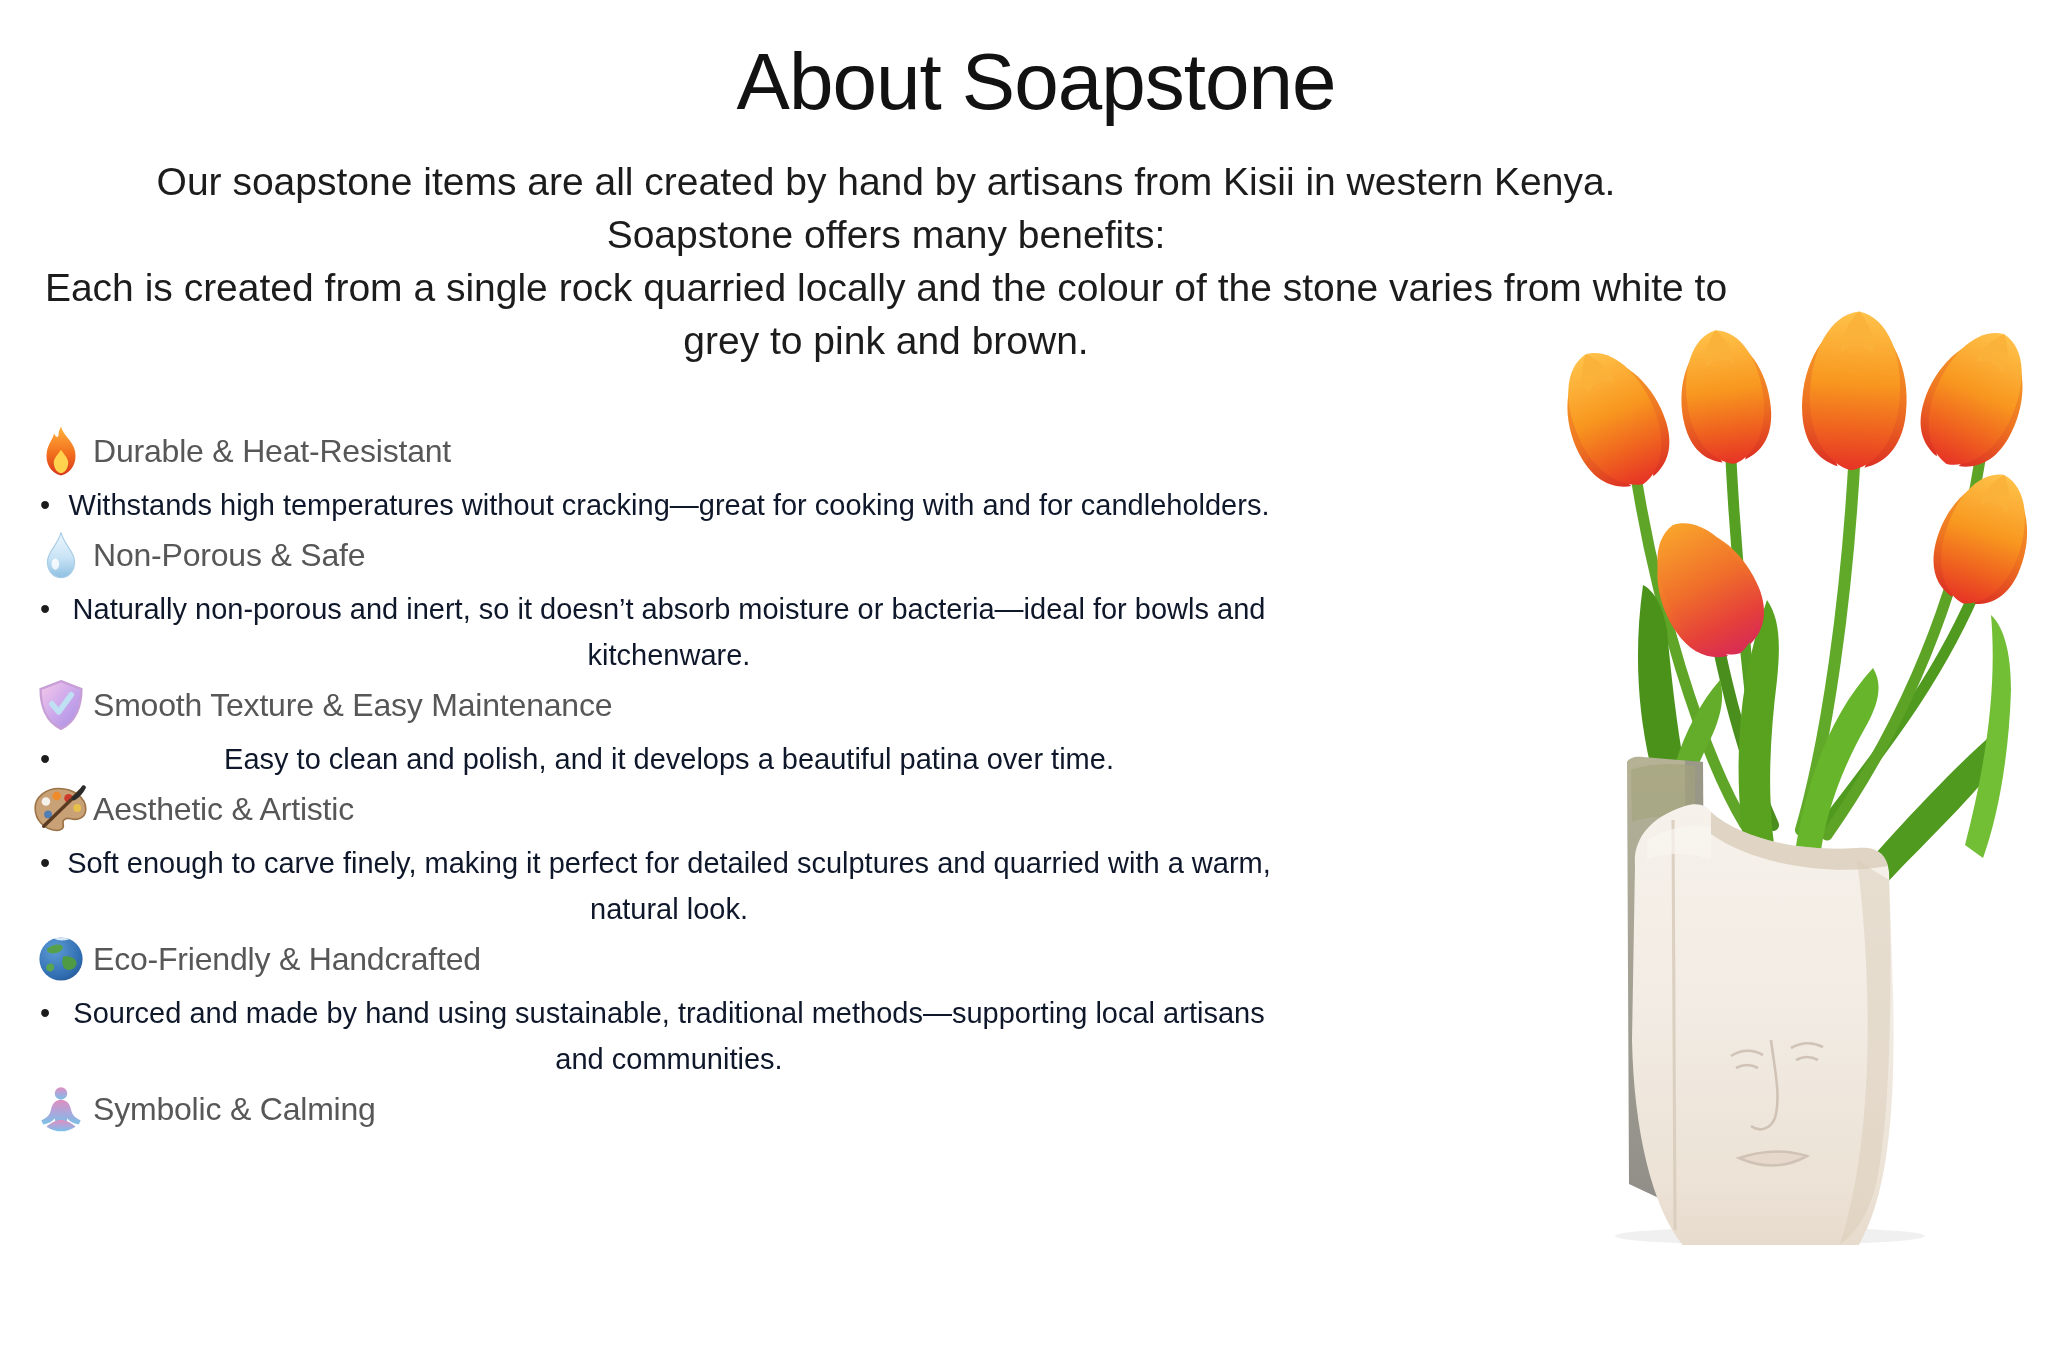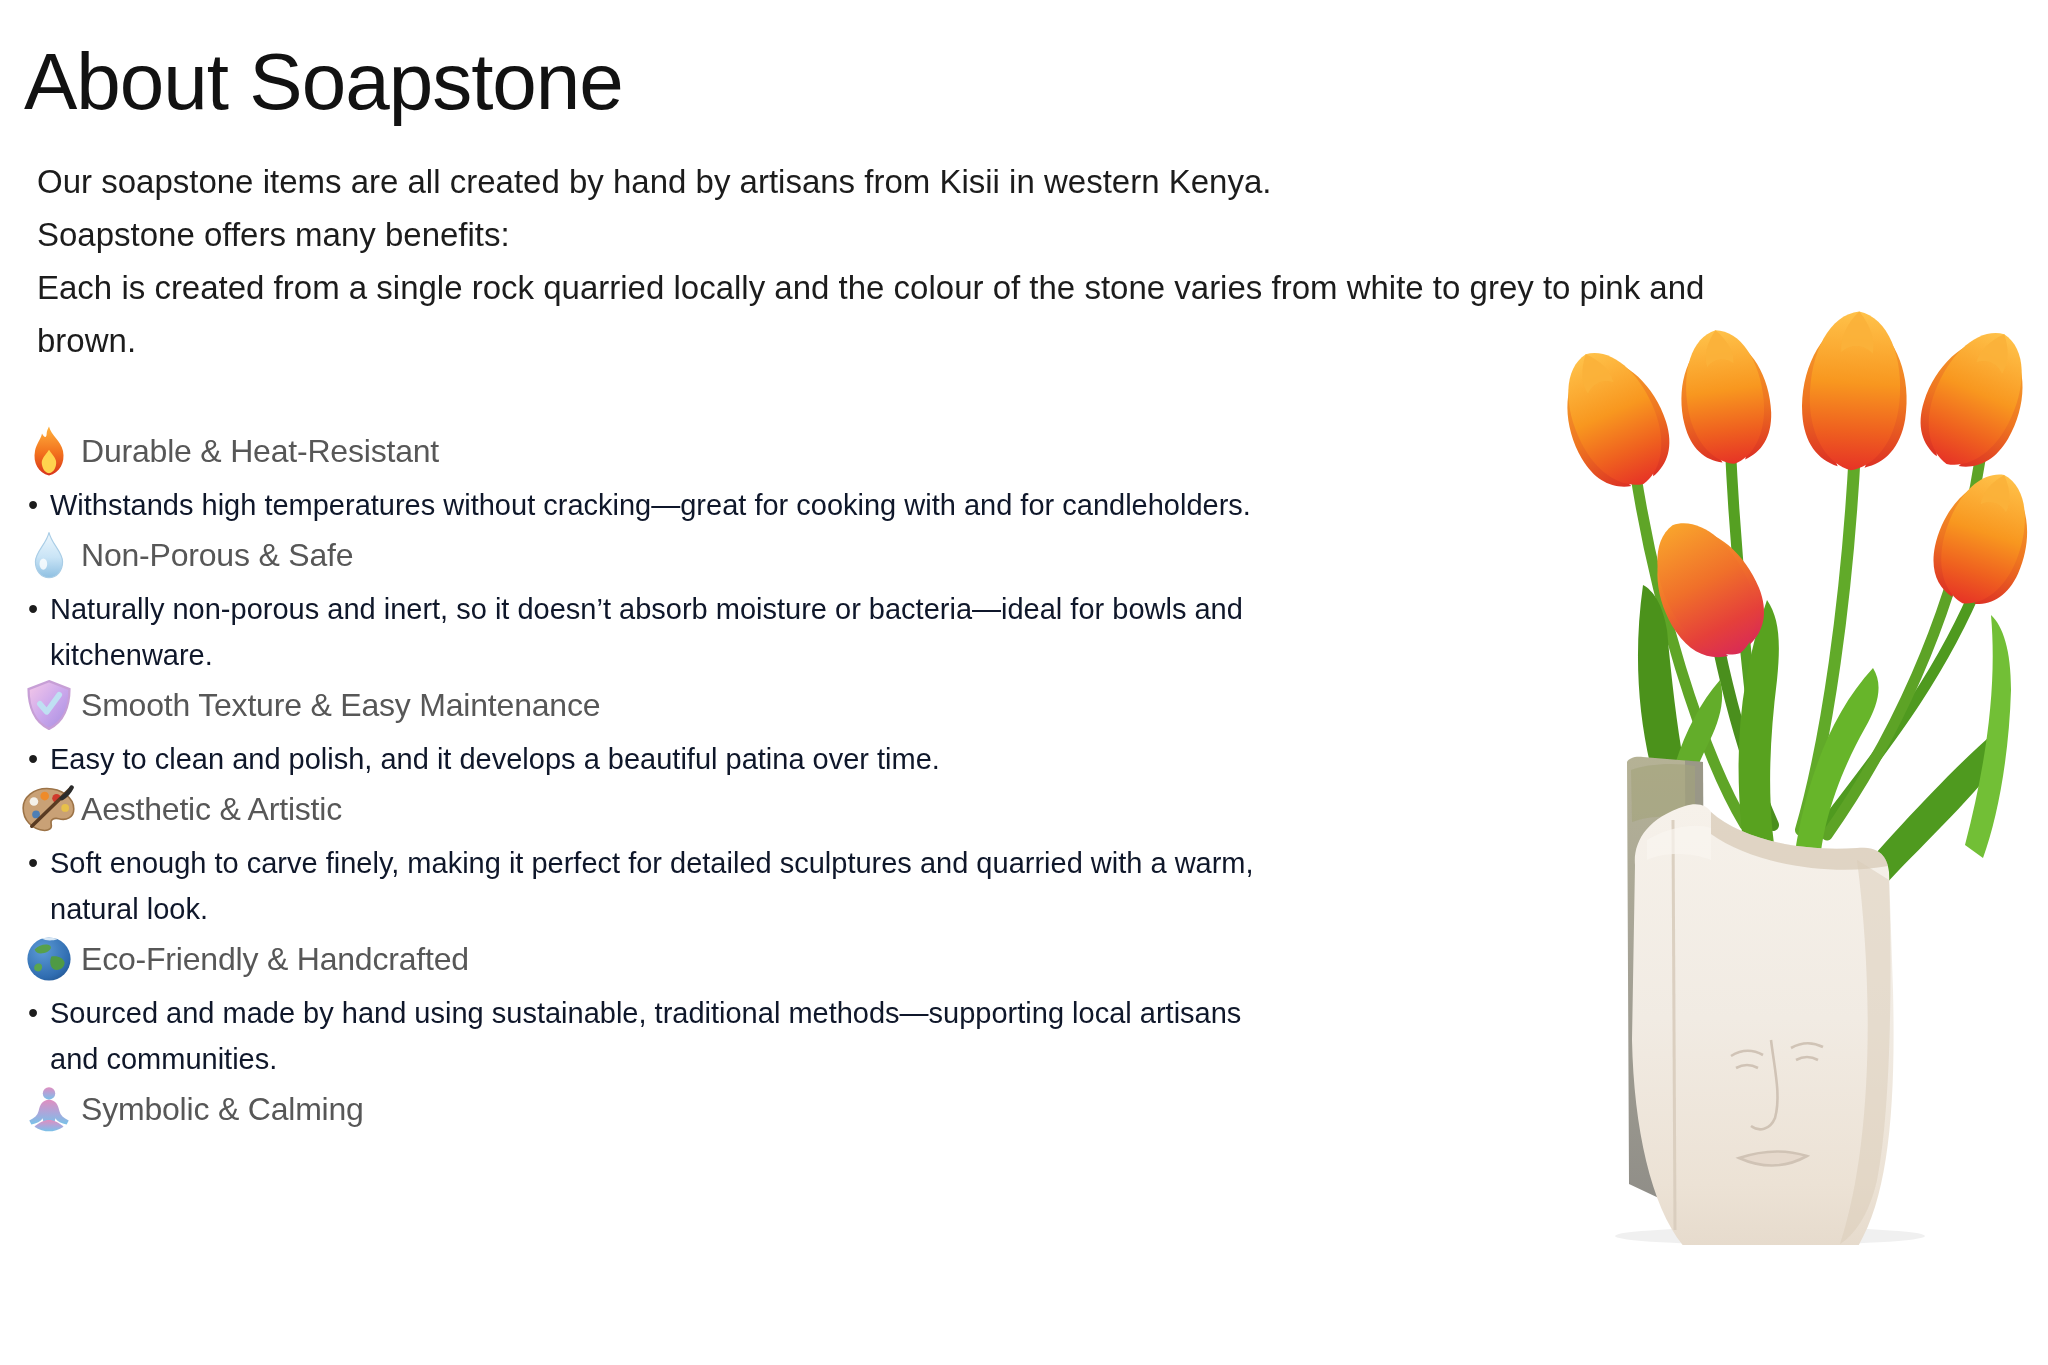--- a/index.html
+++ b/index.html
@@ -1,21 +1,21 @@
 <!DOCTYPE html>
 <html><head>
 <meta charset="utf-8">
 <style>
   html,body{margin:0;padding:0;background:#ffffff;}
   body{width:2048px;height:1365px;position:relative;overflow:hidden;
        font-family:"Liberation Sans","DejaVu Sans",sans-serif;color:#1d1d1d;}
-  .content{position:absolute;left:24px;top:0;width:2000px;}
+  .content{position:absolute;left:36px;top:0;width:2000px;text-align:center;}
   .page-title{font-size:80px;line-height:96px;font-weight:400;color:#121212;
               margin:34px 0 0 0;letter-spacing:-1px;}
-  .intro{margin-top:25px;max-width:1700px;font-size:33px;line-height:53px;color:#1c1c1c;margin-left:13px;}
+  .intro{margin-top:25px;max-width:1700px;font-size:39px;line-height:53px;color:#1c1c1c;}
   .intro p{margin:0;}
   .benefits{margin-top:57px;list-style:none;padding:0;}
   .benefit{margin:0;}
   .benefit-header{display:flex;align-items:center;margin-left:-8px;height:54px;}
   .ben-ico{width:65px;min-width:65px;display:flex;align-items:center;justify-content:center;}
   .benefit-title{font-size:32px;font-weight:400;color:#575757;letter-spacing:-0.2px;}
   .benefit ul{margin:4px 0 0 0;padding:0;list-style:none;max-width:1240px;}
   .benefit li{position:relative;padding-left:26px;font-size:29px;line-height:46px;color:#0f172a;}
   .benefit li::before{content:"•";position:absolute;left:4px;top:0;color:#1c1c1c;}
   .photo{position:absolute;left:1535px;top:300px;width:510px;height:945px;}

